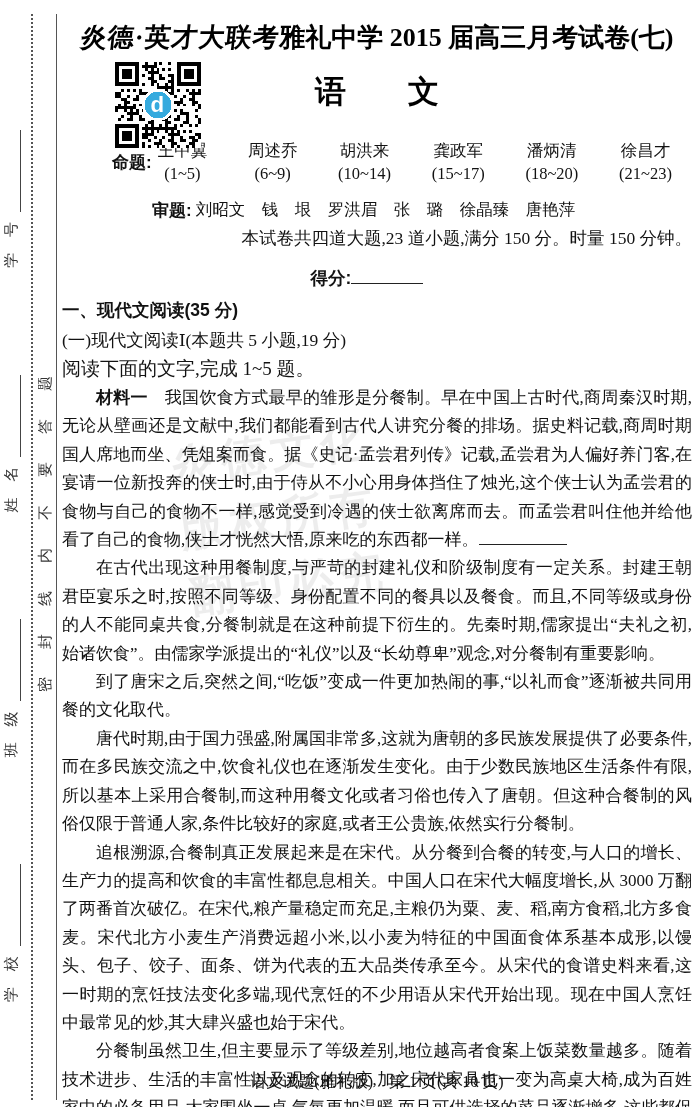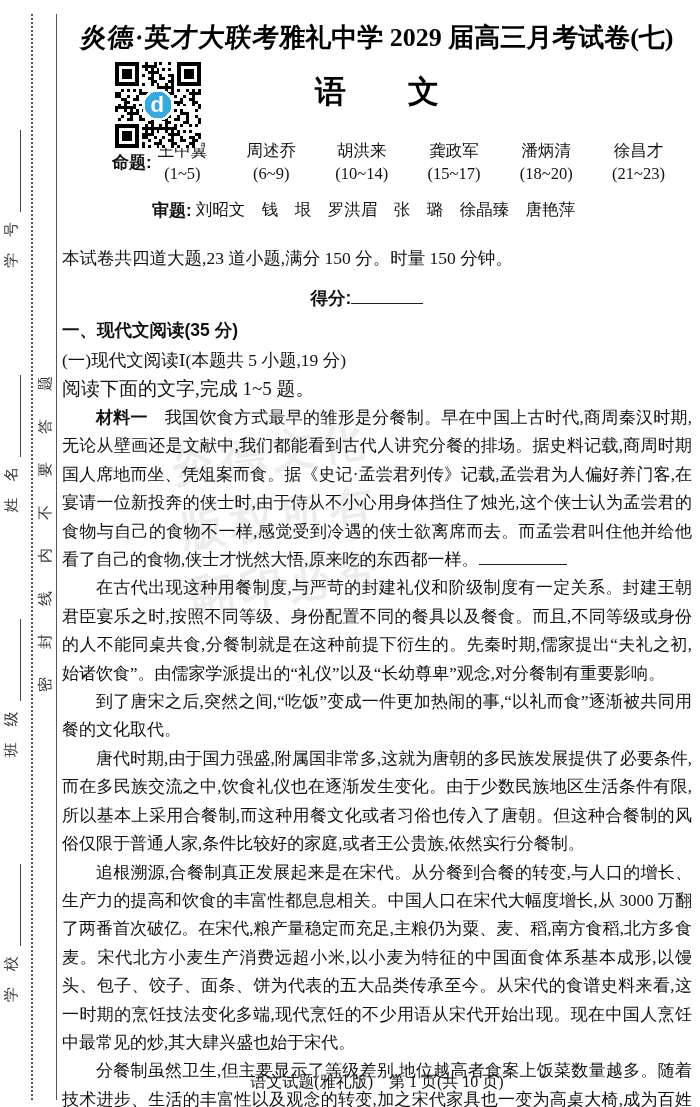--- a/index.html
+++ b/index.html
@@ -52,25 +52,25 @@
     margin-top:16px;text-align:center;font-size:31px;font-weight:bold;color:#000;
     font-family:"Liberation Sans","DejaVu Sans",sans-serif;
   }
   .setters-row{
     display:flex;align-items:center;margin:26px 0 0 50px;
   }
   .setters-label,.reviewers-label{
     font-weight:bold;font-size:17px;white-space:nowrap;
     font-family:"Liberation Sans","DejaVu Sans",sans-serif;
   }
-  .setter-items{display:flex;flex:1;justify-content:space-between;margin:0 27px 0 6px;}
+  .setter-items{display:flex;flex:1;justify-content:space-between;margin:0 20px 0 6px;}
   .setter{display:flex;flex-direction:column;align-items:center;font-size:16.5px;line-height:23px;}
   .reviewers-row{display:flex;align-items:flex-start;margin:14px 0 0 90px;font-size:16.5px;}
   .reviewers-names{white-space:pre;margin-left:4px;}
-  .instructions{margin-top:24px;text-align:left;font-size:17.5px;}
+  .instructions{margin-top:4px;text-align:right;font-size:17.5px;}
   .score-row{margin-top:16px;text-align:center;padding-right:20px;font-size:17.5px;}
   .score-label{font-weight:bold;font-family:"Liberation Sans","DejaVu Sans",sans-serif;}
   .score-blank{display:inline-block;width:72px;height:17px;border-bottom:1.5px solid #222;}
   .section-heading{
     margin-top:8px;font-size:17.5px;font-weight:bold;
     font-family:"Liberation Sans","DejaVu Sans",sans-serif;
   }
   .subsection-heading{margin-top:6px;font-size:17.5px;}
   .reading-intro{margin-top:4px;font-size:19px;}
   .body-text{margin-top:2px;font-size:17px;line-height:28.4px;text-align:justify;}
@@ -112,21 +112,21 @@
     <span class="mfield">
       <span>学 号</span>
       <span class="mblank"></span>
     </span>
   </div>
 
   <div class="margin-seal-text">密封线内不要答题</div>
 
   <div class="content">
 
-    <div class="exam-title"><span class="series">炎德·英才大联考</span><span>雅礼中学 2029 届高三月考试卷(七)</span></div>
+    <div class="exam-title"><span class="series">炎德·英才大联考</span><span>雅礼中学 2015 届高三月考试卷(七)</span></div>
 
     <div class="qr">
       <svg width="86" height="86" viewBox="0 0 29 29" shape-rendering="crispEdges">
         <rect x="0" y="0" width="29" height="29" fill="#fff"></rect>
         <path class="modules" fill="#000" d="M10 0h1v1h-1zM13 0h1v1h-1zM15 0h1v1h-1zM18 0h1v1h-1zM9 1h1v1h-1zM10 1h1v1h-1zM11 1h1v1h-1zM12 1h1v1h-1zM13 1h1v1h-1zM10 2h1v1h-1zM12 2h1v1h-1zM14 2h1v1h-1zM16 2h1v1h-1zM18 2h1v1h-1zM11 3h1v1h-1zM12 3h1v1h-1zM13 3h1v1h-1zM14 3h1v1h-1zM9 4h1v1h-1zM12 4h1v1h-1zM15 4h1v1h-1zM18 4h1v1h-1zM19 4h1v1h-1zM11 5h1v1h-1zM12 5h1v1h-1zM15 5h1v1h-1zM16 5h1v1h-1zM19 5h1v1h-1zM12 6h1v1h-1zM13 6h1v1h-1zM18 6h1v1h-1zM19 6h1v1h-1zM9 7h1v1h-1zM12 7h1v1h-1zM14 7h1v1h-1zM17 7h1v1h-1zM19 7h1v1h-1zM14 8h1v1h-1zM15 8h1v1h-1zM16 8h1v1h-1zM17 8h1v1h-1zM18 8h1v1h-1zM19 8h1v1h-1zM2 9h1v1h-1zM4 9h1v1h-1zM6 9h1v1h-1zM8 9h1v1h-1zM13 9h1v1h-1zM15 9h1v1h-1zM17 9h1v1h-1zM19 9h1v1h-1zM21 9h1v1h-1zM24 9h1v1h-1zM26 9h1v1h-1zM28 9h1v1h-1zM0 10h1v1h-1zM1 10h1v1h-1zM8 10h1v1h-1zM9 10h1v1h-1zM10 10h1v1h-1zM16 10h1v1h-1zM17 10h1v1h-1zM18 10h1v1h-1zM19 10h1v1h-1zM25 10h1v1h-1zM26 10h1v1h-1zM27 10h1v1h-1zM28 10h1v1h-1zM0 11h1v1h-1zM1 11h1v1h-1zM4 11h1v1h-1zM7 11h1v1h-1zM10 11h1v1h-1zM13 11h1v1h-1zM16 11h1v1h-1zM17 11h1v1h-1zM20 11h1v1h-1zM23 11h1v1h-1zM26 11h1v1h-1zM2 12h1v1h-1zM3 12h1v1h-1zM6 12h1v1h-1zM7 12h1v1h-1zM10 12h1v1h-1zM14 12h1v1h-1zM18 12h1v1h-1zM22 12h1v1h-1zM25 12h1v1h-1zM26 12h1v1h-1zM3 13h1v1h-1zM4 13h1v1h-1zM9 13h1v1h-1zM10 13h1v1h-1zM14 13h1v1h-1zM15 13h1v1h-1zM16 13h1v1h-1zM20 13h1v1h-1zM21 13h1v1h-1zM22 13h1v1h-1zM26 13h1v1h-1zM27 13h1v1h-1zM1 14h1v1h-1zM3 14h1v1h-1zM6 14h1v1h-1zM8 14h1v1h-1zM11 14h1v1h-1zM13 14h1v1h-1zM16 14h1v1h-1zM18 14h1v1h-1zM21 14h1v1h-1zM23 14h1v1h-1zM26 14h1v1h-1zM28 14h1v1h-1zM0 15h1v1h-1zM1 15h1v1h-1zM2 15h1v1h-1zM3 15h1v1h-1zM4 15h1v1h-1zM5 15h1v1h-1zM6 15h1v1h-1zM28 15h1v1h-1zM0 16h1v1h-1zM3 16h1v1h-1zM5 16h1v1h-1zM7 16h1v1h-1zM9 16h1v1h-1zM11 16h1v1h-1zM16 16h1v1h-1zM18 16h1v1h-1zM20 16h1v1h-1zM22 16h1v1h-1zM27 16h1v1h-1zM4 17h1v1h-1zM5 17h1v1h-1zM6 17h1v1h-1zM7 17h1v1h-1zM13 17h1v1h-1zM14 17h1v1h-1zM15 17h1v1h-1zM22 17h1v1h-1zM23 17h1v1h-1zM24 17h1v1h-1zM2 18h1v1h-1zM5 18h1v1h-1zM8 18h1v1h-1zM11 18h1v1h-1zM12 18h1v1h-1zM14 18h1v1h-1zM15 18h1v1h-1zM18 18h1v1h-1zM21 18h1v1h-1zM24 18h1v1h-1zM27 18h1v1h-1zM1 19h1v1h-1zM4 19h1v1h-1zM5 19h1v1h-1zM8 19h1v1h-1zM9 19h1v1h-1zM12 19h1v1h-1zM13 19h1v1h-1zM16 19h1v1h-1zM17 19h1v1h-1zM20 19h1v1h-1zM21 19h1v1h-1zM24 19h1v1h-1zM28 19h1v1h-1zM11 20h1v1h-1zM12 20h1v1h-1zM17 20h1v1h-1zM18 20h1v1h-1zM23 20h1v1h-1zM24 20h1v1h-1zM28 20h1v1h-1zM10 21h1v1h-1zM12 21h1v1h-1zM15 21h1v1h-1zM17 21h1v1h-1zM20 21h1v1h-1zM22 21h1v1h-1zM25 21h1v1h-1zM27 21h1v1h-1zM9 22h1v1h-1zM10 22h1v1h-1zM11 22h1v1h-1zM12 22h1v1h-1zM13 22h1v1h-1zM14 22h1v1h-1zM15 22h1v1h-1zM16 22h1v1h-1zM17 22h1v1h-1zM18 22h1v1h-1zM19 22h1v1h-1zM20 22h1v1h-1zM10 23h1v1h-1zM12 23h1v1h-1zM14 23h1v1h-1zM17 23h1v1h-1zM19 23h1v1h-1zM21 23h1v1h-1zM23 23h1v1h-1zM25 23h1v1h-1zM9 24h1v1h-1zM10 24h1v1h-1zM11 24h1v1h-1zM12 24h1v1h-1zM18 24h1v1h-1zM19 24h1v1h-1zM20 24h1v1h-1zM21 24h1v1h-1zM27 24h1v1h-1zM28 24h1v1h-1zM9 25h1v1h-1zM10 25h1v1h-1zM13 25h1v1h-1zM16 25h1v1h-1zM19 25h1v1h-1zM22 25h1v1h-1zM25 25h1v1h-1zM26 25h1v1h-1zM28 25h1v1h-1zM11 26h1v1h-1zM15 26h1v1h-1zM18 26h1v1h-1zM19 26h1v1h-1zM22 26h1v1h-1zM23 26h1v1h-1zM26 26h1v1h-1zM27 26h1v1h-1zM9 27h1v1h-1zM13 27h1v1h-1zM14 27h1v1h-1zM15 27h1v1h-1zM19 27h1v1h-1zM20 27h1v1h-1zM25 27h1v1h-1zM26 27h1v1h-1zM9 28h1v1h-1zM11 28h1v1h-1zM14 28h1v1h-1zM16 28h1v1h-1zM19 28h1v1h-1zM21 28h1v1h-1zM24 28h1v1h-1zM26 28h1v1h-1z"></path>
         <g fill="#000" fill-rule="evenodd">
           <path d="M0 0h8v8H0zM1.2 1.2v5.6h5.6V1.2z"></path>
             <rect x="2.4" y="2.4" width="3.2" height="3.2"></rect>
           <path d="M21 0h8v8h-8zM22.2 1.2v5.6h5.6V1.2z"></path>
             <rect x="23.4" y="2.4" width="3.2" height="3.2"></rect>

